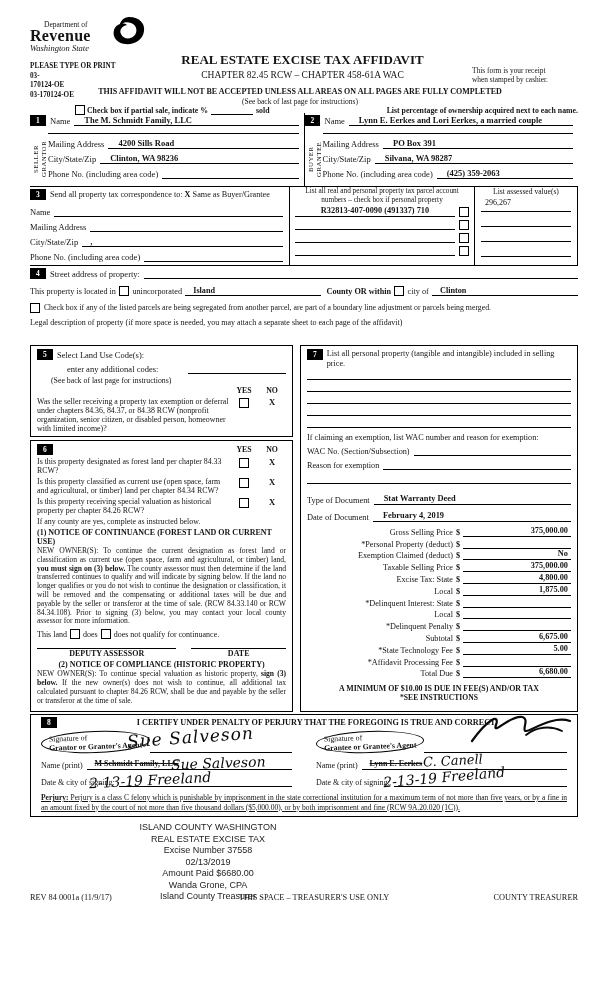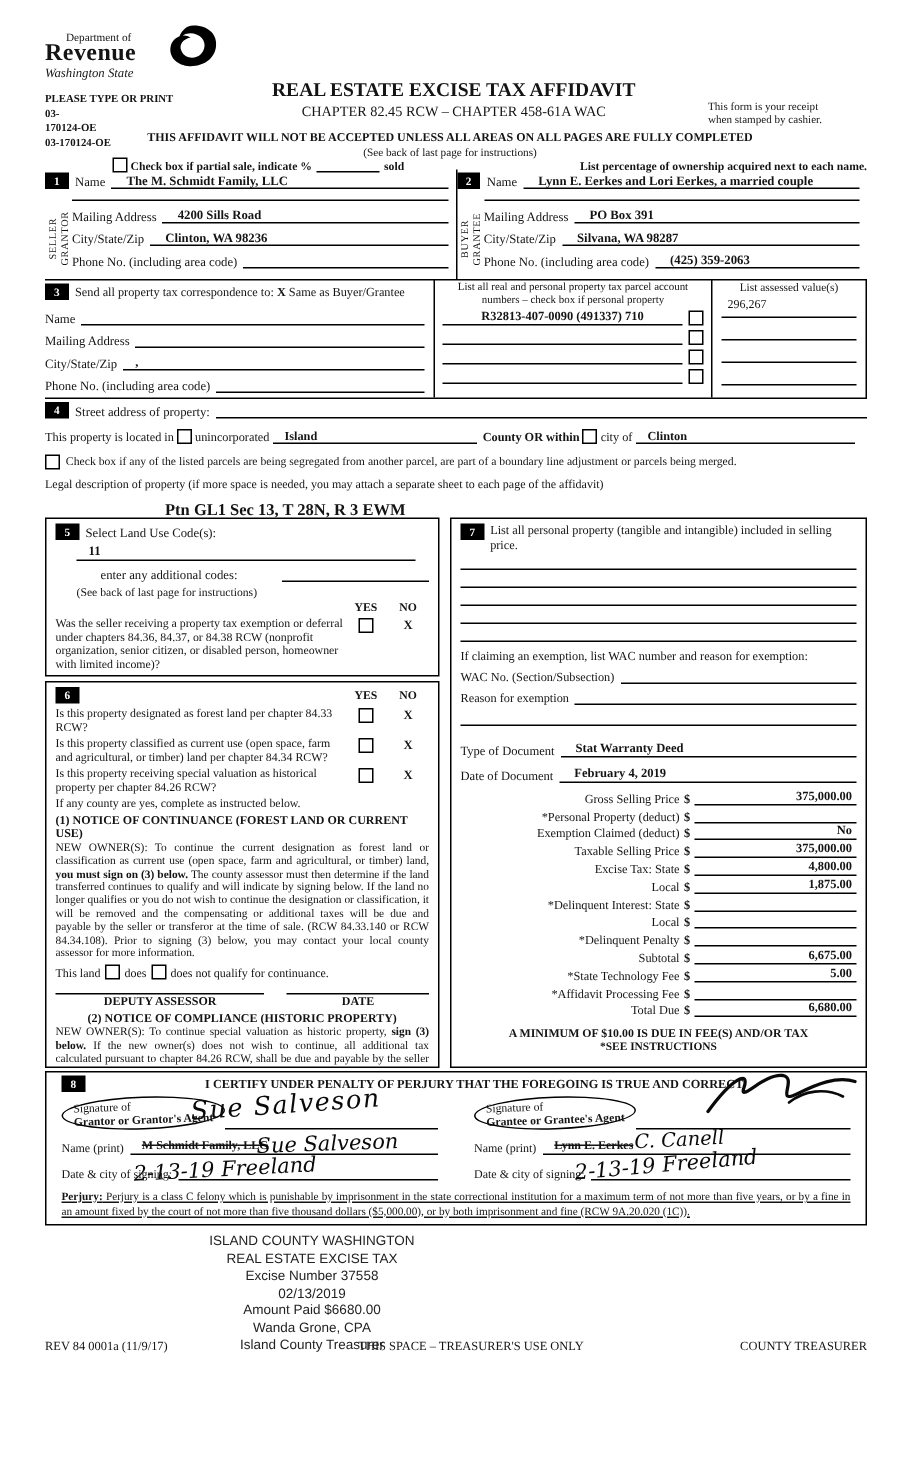--- a/index.html
+++ b/index.html
@@ -48,21 +48,21 @@
   .corr-mid{width:174px;border-left:1px solid #000;border-right:1px solid #000;padding:1px 5px 0 5px;}
   .corr-mid .hdr{font-size:7.3px;text-align:center;line-height:8.5px;}
   .corr-mid .prcl{display:flex;align-items:flex-end;height:13px;}
   .corr-mid .prcl .fill{text-align:center;font-weight:bold;font-size:8.3px;margin-right:4px;}
   .corr-right{flex:1;padding:1px 6px 0 6px;}
   .corr-right .hdr{font-size:7.6px;text-align:center;margin-bottom:2px;}
   .corr-right .av{border-bottom:1px solid #000;height:13px;font-size:8px;padding-left:4px;}
   
   .sec4{position:absolute;top:268px;left:30px;right:22px;}
   .sec4 .r1{display:flex;align-items:flex-end;}
-  .sec4 .r2{display:flex;align-items:flex-end;margin-top:7px;font-size:8.2px;}
+  .sec4 .r2{display:flex;align-items:flex-end;margin-top:7px;font-size:8.2px;justify-content:space-between;}
   .sec4 .r2 .uval{border-bottom:1px solid #000;font-weight:bold;padding:0 8px;}
   .sec4 .r3{margin-top:7px;font-size:7.8px;}
   .sec4 .r4{margin-top:5px;font-size:8px;}
   .legalval{margin:7px 0 0 80px;font-size:11px;font-weight:bold;}
   
   .main{position:absolute;top:345px;left:30px;right:22px;height:367px;display:flex;gap:7px;}
   .colL{width:263px;display:flex;flex-direction:column;gap:3px;}
   .box{border:1px solid #000;padding:3px 6px;background:#fff;}
   .box6{flex:1;overflow:hidden;}
   .colR{flex:1;display:flex;}
@@ -290,32 +290,30 @@
       <span class="b">County OR within</span>&nbsp;
       <span class="cb"></span>&nbsp;
       <span>city of</span>&nbsp;
       <span class="uval" style="min-width:130px;"><span>Clinton</span></span>
     </div>
     <div class="r3">
       <span class="cb"></span>&nbsp;
       <span>Check box if any of the listed parcels are being segregated from another parcel, are part of a boundary line adjustment or parcels being merged.</span>
     </div>
     <div class="r4">Legal description of property (if more space is needed, you may attach a separate sheet to each page of the affidavit)</div>
-    <div class="legalval">Ptn GL1 Sec 13, T 28N, R 3 EWM</div>
   </div>
 
   <div class="main">
     <div class="colL">
 
       <div class="box">
         <div class="row" style="align-items:center;">
           <span class="secnum">5</span>&nbsp;&nbsp;
           <span>Select Land Use Code(s):</span>
         </div>
-        <div class="codeline"><span>11</span></div>
         <div class="row" style="margin-top:2px;margin-left:30px;height:12px;gap:26px;">
           <span class="lbl">enter any additional codes:</span>
           <span class="fill"></span>
         </div>
         <div style="margin-left:14px;font-size:7.8px;margin-top:2px;">(See back of last page for instructions)</div>
         <div class="yn-hdr">
           <span>YES</span>
             <span>NO</span>
         </div>
         <div class="qrow">

